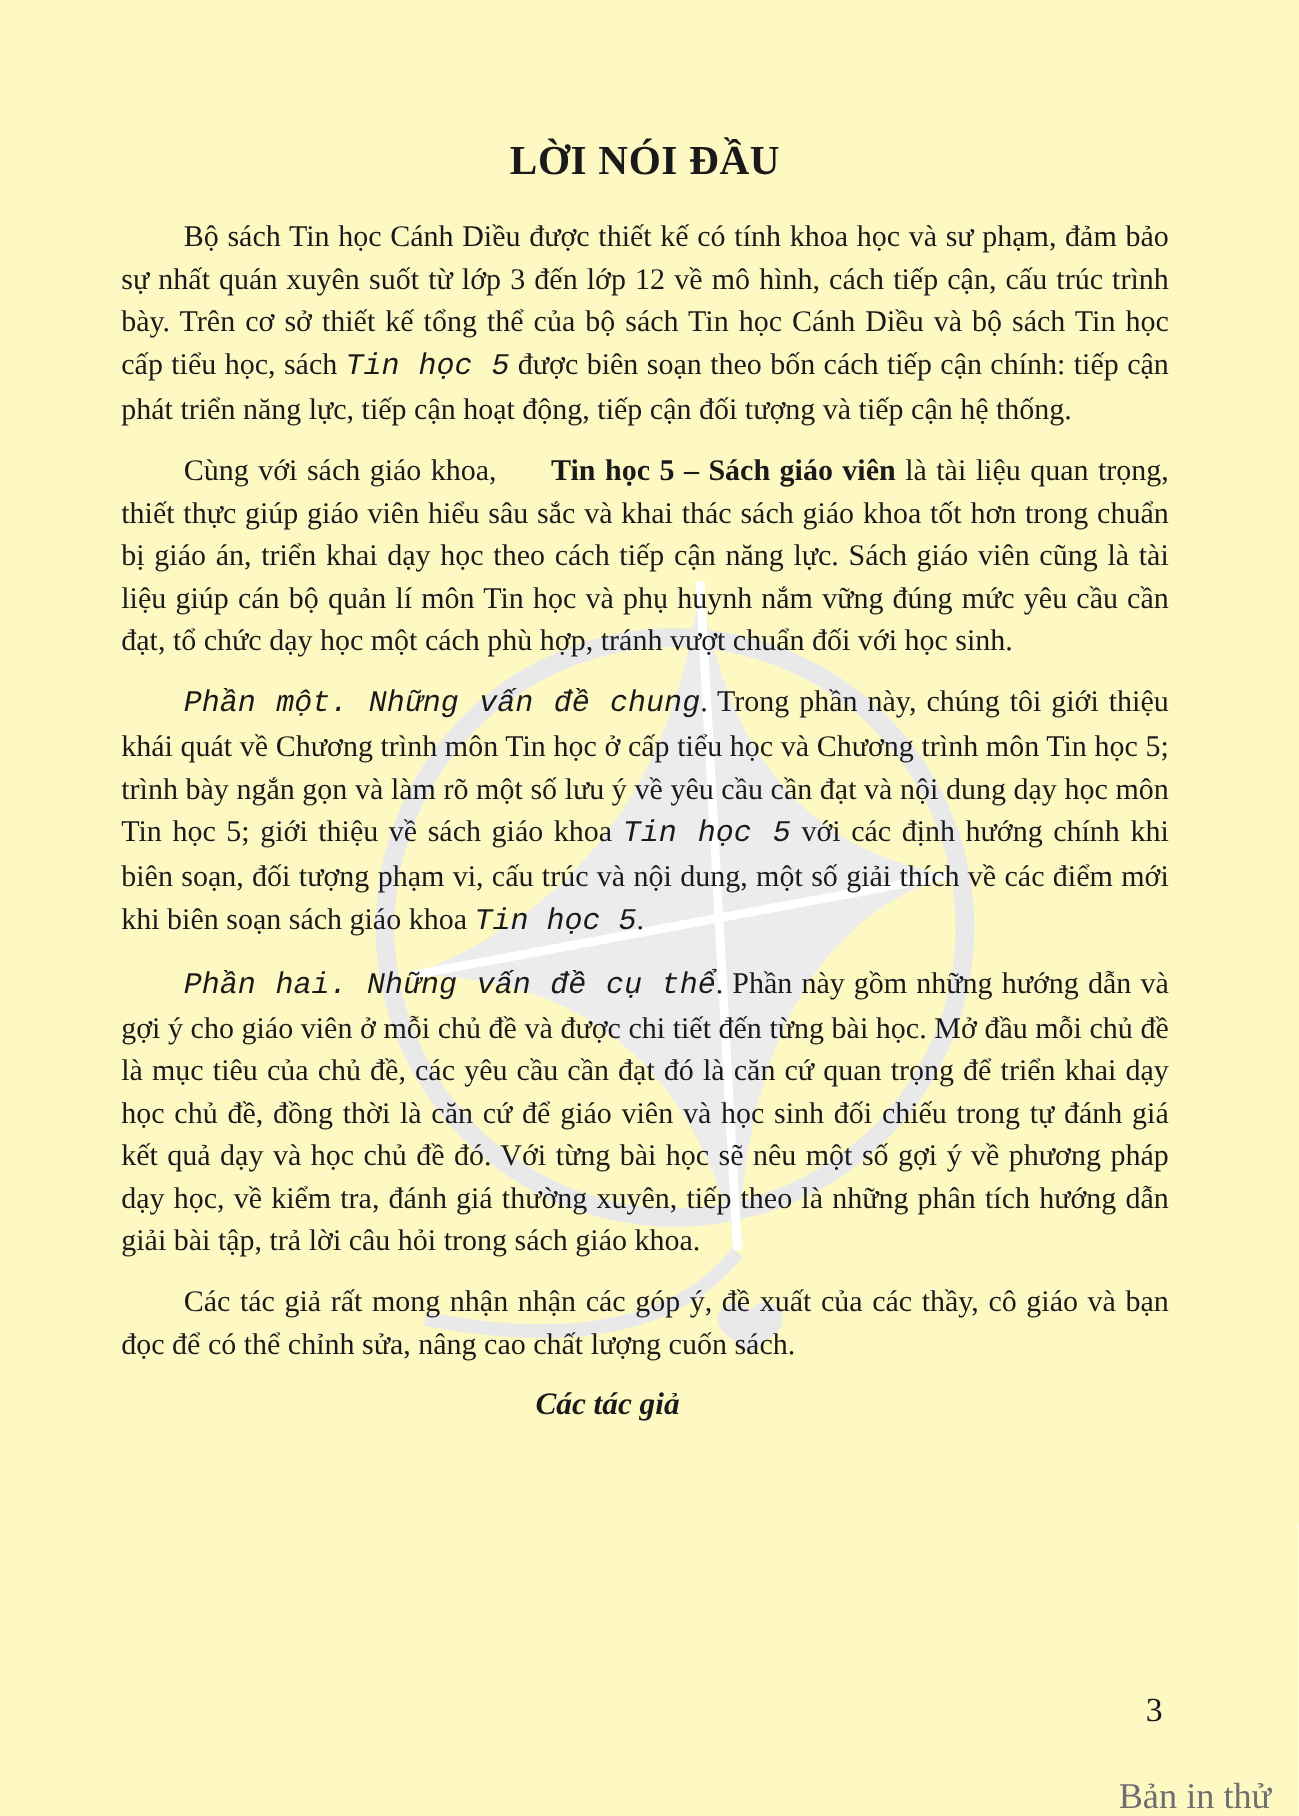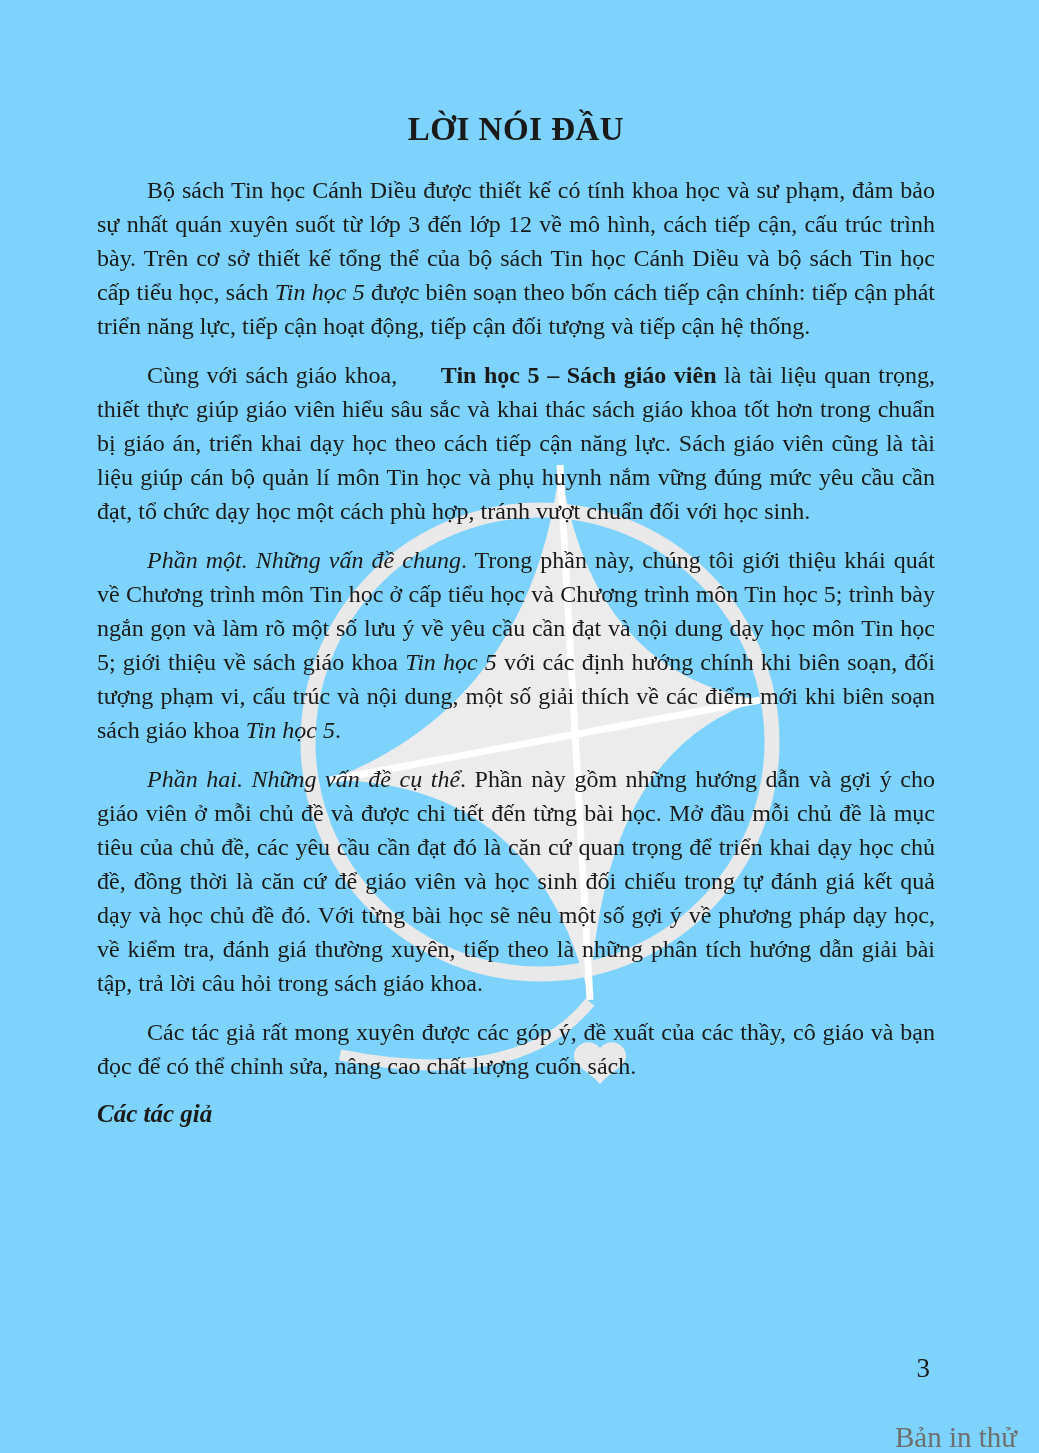--- a/index.html
+++ b/index.html
@@ -1,20 +1,20 @@
 <!DOCTYPE html>
 <html lang="vi"><head>
 <meta charset="utf-8">
 <style>
   html,body{margin:0;padding:0;background:#ffffff;}
   .page{
     position:relative;
     width:1039px;
     height:1453px;
-    background:#7dd3fc;
+    background:#fef9c3;
     overflow:hidden;
     font-family:"Liberation Serif","DejaVu Serif",serif;
     color:#1a1a1a;
   }
   .watermark{
     position:absolute;
     left:270px;
     top:450px;
     width:540px;
     height:660px;
@@ -36,26 +36,26 @@
     line-height:44px;
   }
   .para{
     margin:0 0 15px 0;
     font-size:24px;
     line-height:34px;
     text-align:justify;
     text-indent:50px;
   }
   .seg-normal{font-style:normal;font-weight:normal;}
-  .seg-italic{font-style:italic;}
+  .seg-italic{font-style:italic;font-family:Liberation Mono, monospace;}
   .seg-bold{font-weight:bold;margin-left:36px;}
   .signature{
     margin-top:16px;
     padding-right:60px;
-    text-align:left;
+    text-align:center;
     font-size:25px;
     line-height:30px;
     font-weight:bold;
     font-style:italic;
   }
   .page-number{
     position:absolute;
     top:1352px;
     right:109px;
     font-size:27px;
@@ -99,21 +99,21 @@
              c 0 -13 -17 -19 -26 -8 Z" fill="#e9e9e9"></path>
   </svg>
 
   <div class="content">
     <h1 class="title">LỜI NÓI ĐẦU</h1>
     <div>
         <p class="para"><span class="seg-normal">Bộ sách Tin học Cánh Diều được thiết kế có tính khoa học và sư phạm, đảm bảo sự nhất quán xuyên suốt từ lớp 3 đến lớp 12 về mô hình, cách tiếp cận, cấu trúc trình bày. Trên cơ sở thiết kế tổng thể của bộ sách Tin học Cánh Diều và bộ sách Tin học cấp tiểu học, sách </span><span class="seg-italic">Tin học 5</span><span class="seg-normal"> được biên soạn theo bốn cách tiếp cận chính: tiếp cận phát triển năng lực, tiếp cận hoạt động, tiếp cận đối tượng và tiếp cận hệ thống.</span></p>
         <p class="para"><span class="seg-normal">Cùng với sách giáo khoa, </span><span class="seg-bold">Tin học 5 – Sách giáo viên</span><span class="seg-normal"> là tài liệu quan trọng, thiết thực giúp giáo viên hiểu sâu sắc và khai thác sách giáo khoa tốt hơn trong chuẩn bị giáo án, triển khai dạy học theo cách tiếp cận năng lực. Sách giáo viên cũng là tài liệu giúp cán bộ quản lí môn Tin học và phụ huynh nắm vững đúng mức yêu cầu cần đạt, tổ chức dạy học một cách phù hợp, tránh vượt chuẩn đối với học sinh.</span></p>
         <p class="para"><span class="seg-italic">Phần một. Những vấn đề chung</span><span class="seg-normal">. Trong phần này, chúng tôi giới thiệu khái quát về Chương trình môn Tin học ở cấp tiểu học và Chương trình môn Tin học 5; trình bày ngắn gọn và làm rõ một số lưu ý về yêu cầu cần đạt và nội dung dạy học môn Tin học 5; giới thiệu về sách giáo khoa </span><span class="seg-italic">Tin học 5</span><span class="seg-normal"> với các định hướng chính khi biên soạn, đối tượng phạm vi, cấu trúc và nội dung, một số giải thích về các điểm mới khi biên soạn sách giáo khoa </span><span class="seg-italic">Tin học 5</span><span class="seg-normal">.</span></p>
         <p class="para"><span class="seg-italic">Phần hai. Những vấn đề cụ thể</span><span class="seg-normal">. Phần này gồm những hướng dẫn và gợi ý cho giáo viên ở mỗi chủ đề và được chi tiết đến từng bài học. Mở đầu mỗi chủ đề là mục tiêu của chủ đề, các yêu cầu cần đạt đó là căn cứ quan trọng để triển khai dạy học chủ đề, đồng thời là căn cứ để giáo viên và học sinh đối chiếu trong tự đánh giá kết quả dạy và học chủ đề đó. Với từng bài học sẽ nêu một số gợi ý về phương pháp dạy học, về kiểm tra, đánh giá thường xuyên, tiếp theo là những phân tích hướng dẫn giải bài tập, trả lời câu hỏi trong sách giáo khoa.</span></p>
-        <p class="para"><span class="seg-normal">Các tác giả rất mong xuyên được các góp ý, đề xuất của các thầy, cô giáo và bạn đọc để có thể chỉnh sửa, nâng cao chất lượng cuốn sách.</span></p>
+        <p class="para"><span class="seg-normal">Các tác giả rất mong nhận nhận các góp ý, đề xuất của các thầy, cô giáo và bạn đọc để có thể chỉnh sửa, nâng cao chất lượng cuốn sách.</span></p>
       </div>
     <div class="signature">Các tác giả</div>
   </div>
 
   <div class="page-number">3</div>
   <div class="print-note">Bản in thử</div>
 
 </div>
 
 </body></html>

